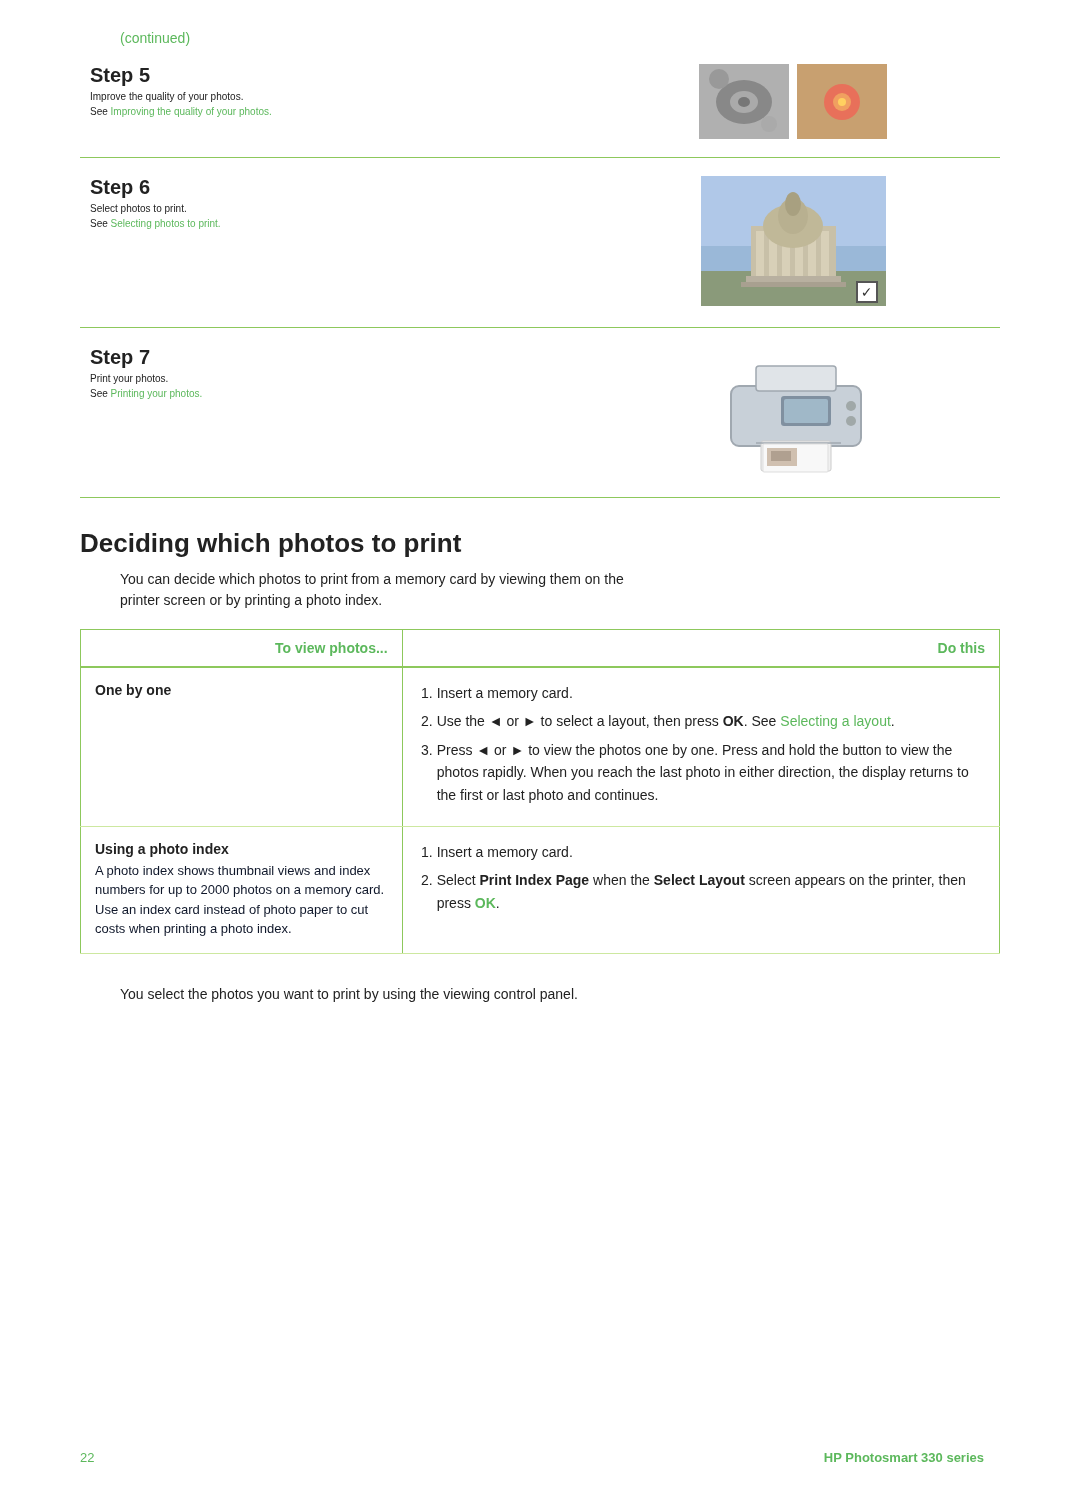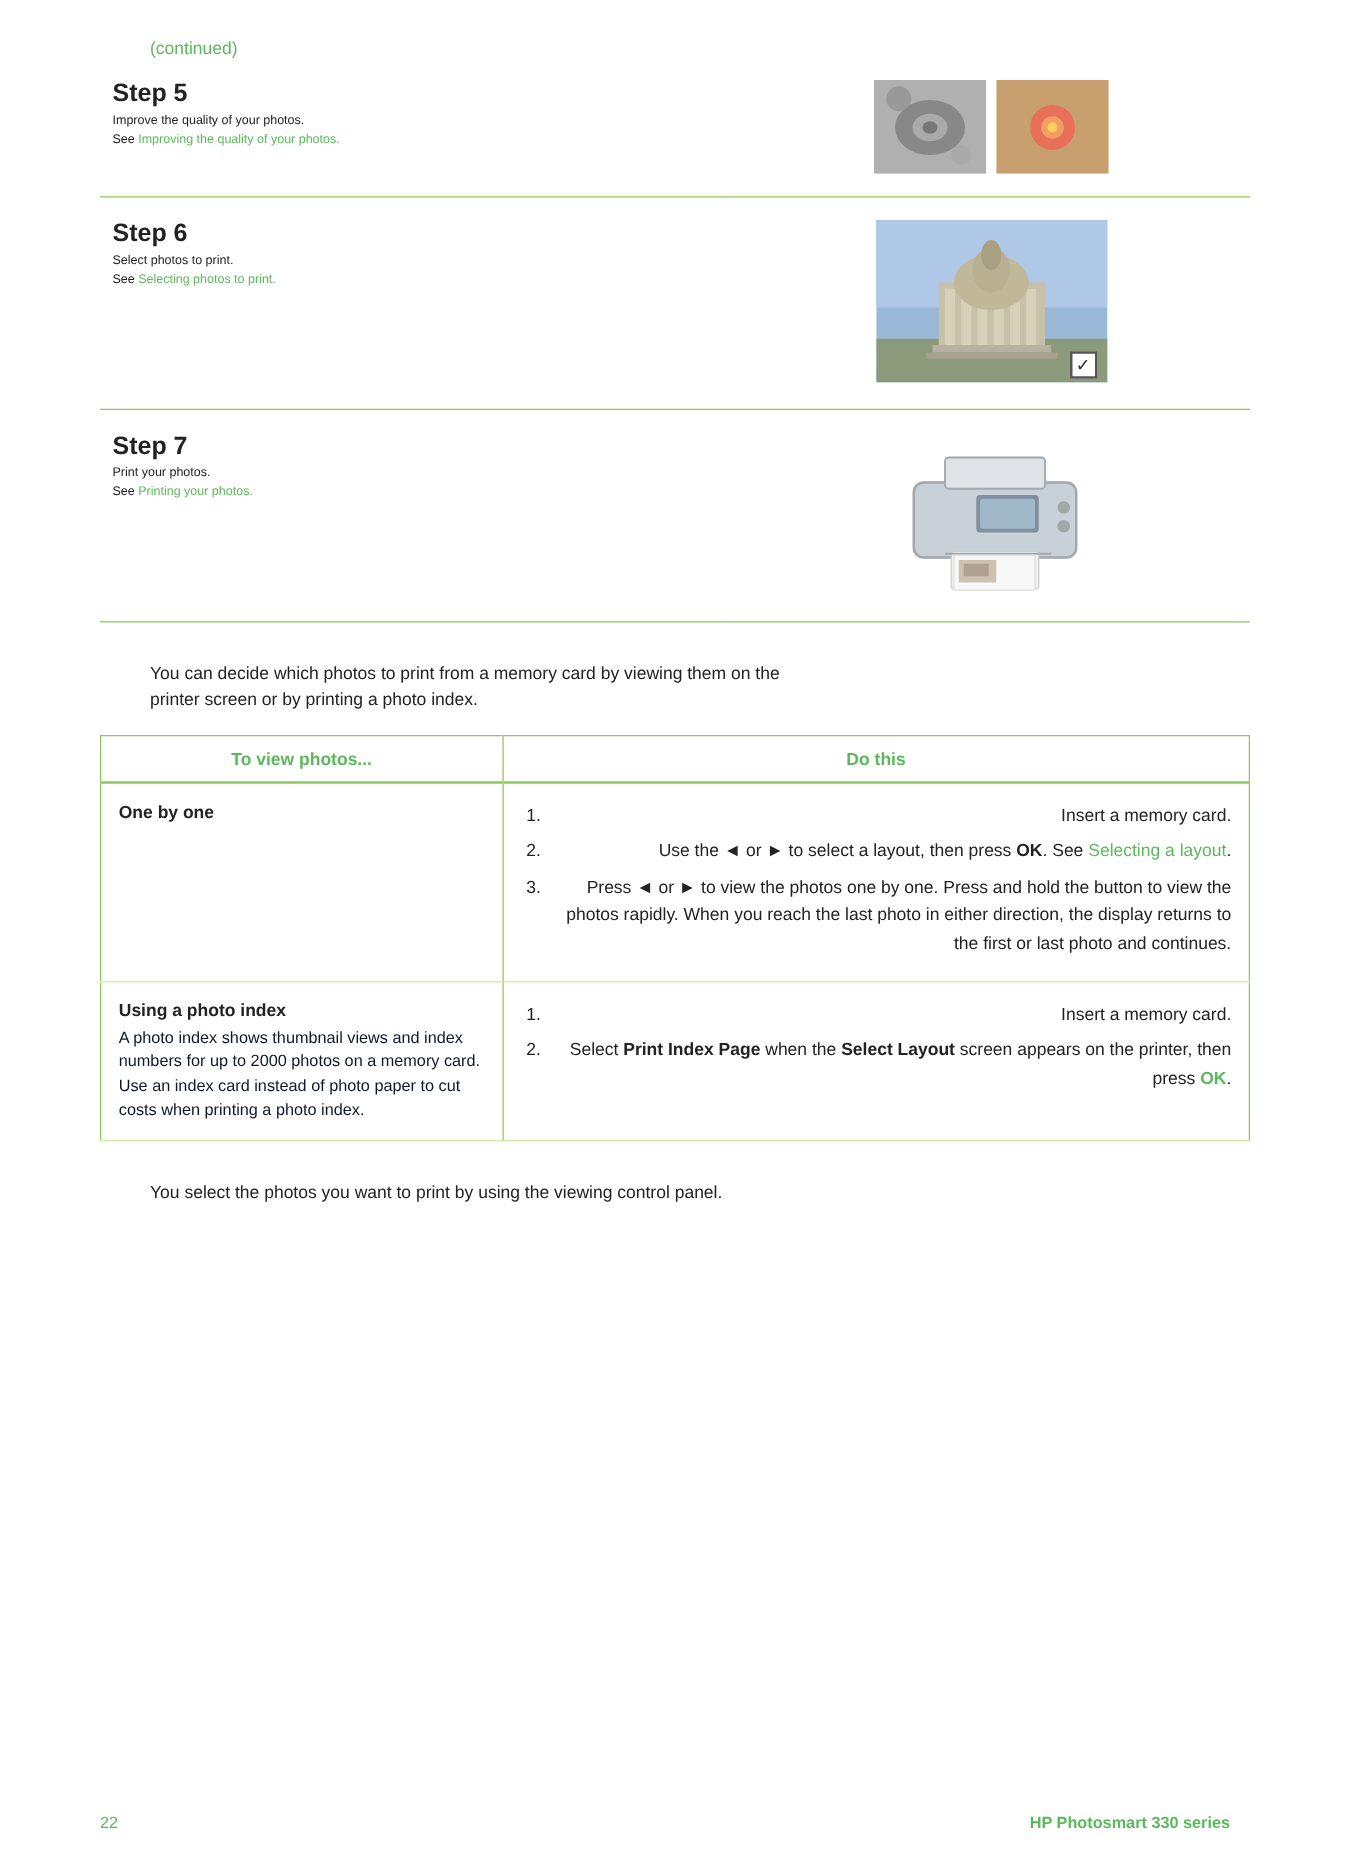--- a/index.html
+++ b/index.html
@@ -79,21 +79,21 @@
       border-collapse: collapse;
       margin-bottom: 30px;
       border: 1px solid #8dc85c;
     }
     .view-table th {
       background: #fff;
       color: #5cb85c;
       font-size: 14px;
       font-weight: bold;
       padding: 10px 14px;
-      text-align: center;
+      text-align: right;
       border-bottom: 2px solid #8dc85c;
     }
     .view-table td {
       padding: 14px 14px;
       vertical-align: top;
       border-bottom: 1px solid #cde8a0;
       font-size: 14px;
     }
     .view-table .col-view {
       width: 35%;
@@ -108,21 +108,20 @@
     }
     .view-table .row-desc {
       font-weight: normal;
       color: #0f172a;
       font-size: 13px;
       line-height: 1.5;
     }
     ol.do-list {
       padding-left: 20px;
       line-height: 1.6;
-      text-align: right;
     }
     ol.do-list li {
       margin-bottom: 6px;
     }
     .green-link {
       color: #5cb85c;
       text-decoration: none;
     }
     
     .page-footer {
@@ -276,20 +275,21 @@
 
             <rect x="62" y="98" width="65" height="28" rx="1" fill="#f8f8f8" stroke="#ddd"></rect>
             <rect x="66" y="102" width="30" height="18" fill="#d0c0b0"></rect>
             <rect x="70" y="105" width="20" height="10" fill="#b0a090"></rect>
           </svg>
         </td>
       </tr>
     </tbody>
   </table>
 
+  <h2 class="section-title">Deciding which photos to print</h2>
   <p class="section-intro" style="white-space: pre-line;">You can decide which photos to print from a memory card by viewing them on the
 printer screen or by printing a photo index.</p>
 
   <table class="view-table">
     <thead>
       <tr>
         <th class="col-view">To view photos...</th>
         <th class="col-do">Do this</th>
       </tr>
     </thead>

